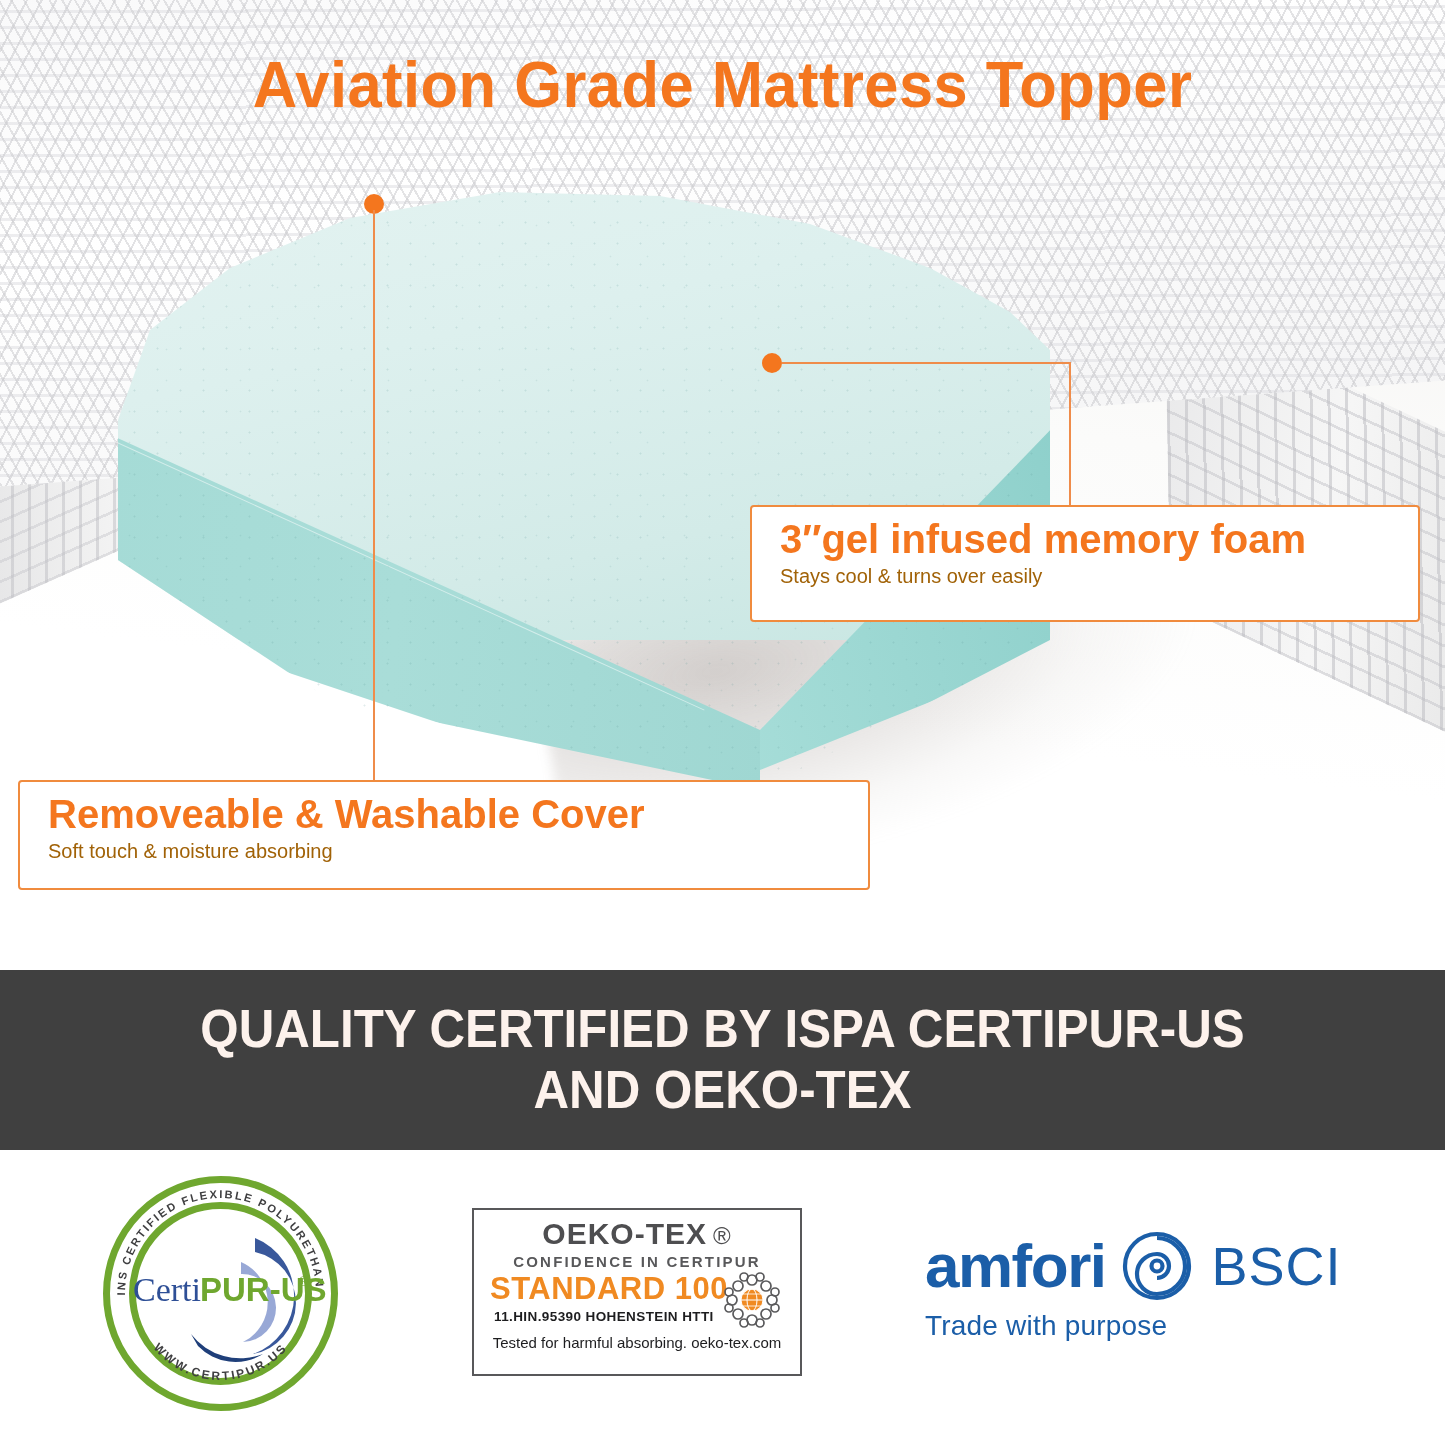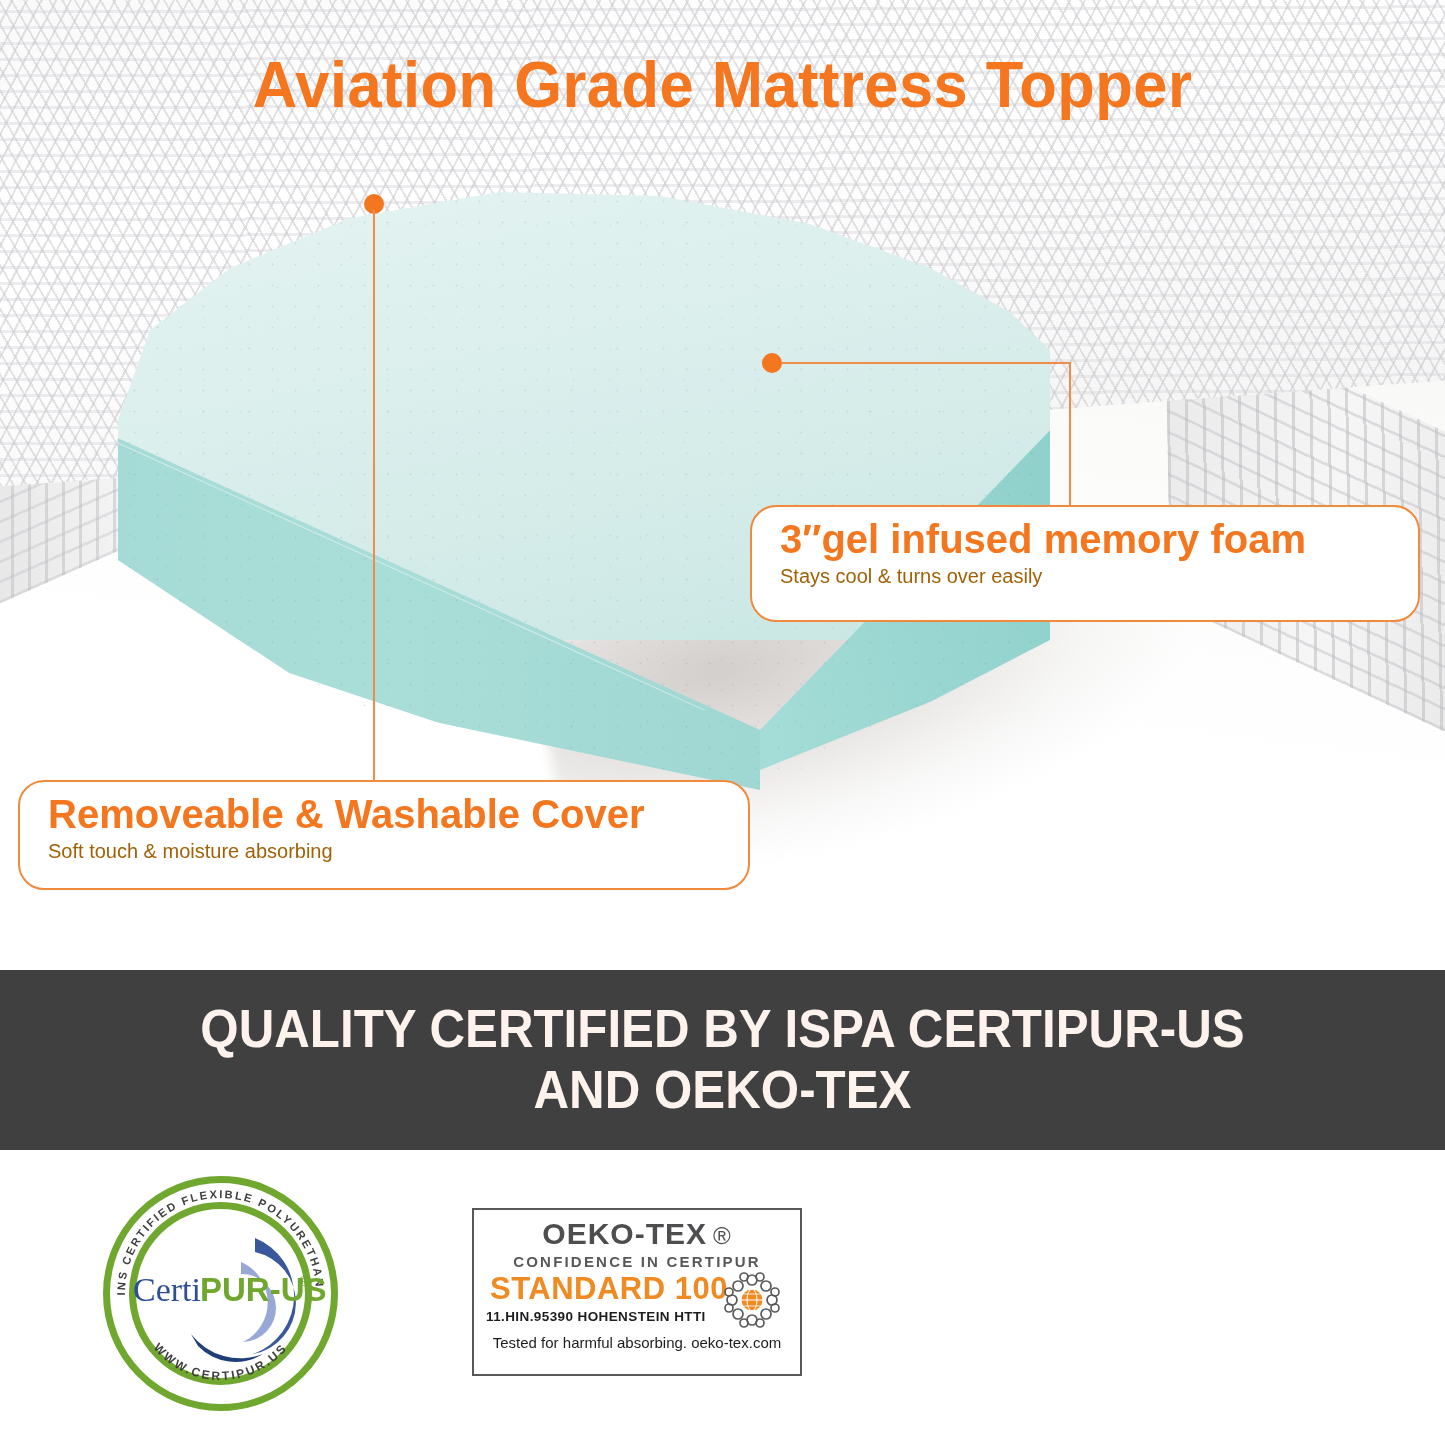--- a/index.html
+++ b/index.html
@@ -191,21 +191,21 @@
     position: absolute;
     height: 2px;
     background: #ef8c4a;
   }
 
   
   .callout {
     position: absolute;
     background: #ffffff;
     border: 2px solid #f08b3e;
-    border-radius: 26px;
+    border-radius: 4px;
     box-sizing: border-box;
     padding: 8px 26px 10px 28px;
   }
   .callout-title {
     color: #f4761e;
     font-weight: bold;
     font-size: 40px;
     line-height: 1.22;
     white-space: nowrap;
   }
@@ -286,21 +286,21 @@
     line-height: 1.0;
     margin-top: 3px;
     padding-left: 16px;
   }
   .ot-code {
     color: #1d1d1f;
     font-size: 13.5px;
     font-weight: bold;
     letter-spacing: 0.4px;
     margin-top: 5px;
-    padding-left: 12px;
+    padding-left: 20px;
   }
   .ot-tested {
     text-align: center;
     color: #1d1d1f;
     font-size: 15px;
     margin-top: 10px;
   }
   .ot-mark {
     position: absolute;
     right: 12px; top: 54px;
@@ -368,21 +368,21 @@
   <div class="leader-line-v" style="left:1069px; top:362px; height:145px;"></div>
 
   <div class="leader-dot" style="left:364px; top:194px;"></div>
   <div class="leader-line-v" style="left:373px; top:210px; height:572px;"></div>
 
   <div class="callout" style="left:750px; top:505px; width:670px; height:117px;">
     <div class="callout-title">3″gel infused memory foam</div>
     <div class="callout-sub">Stays cool &amp; turns over easily</div>
   </div>
 
-  <div class="callout" style="left:18px; top:780px; width:732px; height:110px;">
+  <div class="callout" style="left:18px; top:780px; width:852px; height:110px;">
     <div class="callout-title">Removeable &amp; Washable Cover</div>
     <div class="callout-sub">Soft touch &amp; moisture absorbing</div>
   </div>
 
   <div class="banner">
     <div class="banner-text">
       <div>QUALITY CERTIFIED BY ISPA CERTIPUR-US</div>
       <div>AND OEKO-TEX</div>
     </div>
   </div>
@@ -446,15 +446,29 @@
           <circle cx="28" cy="59" r="4"></circle>
             <circle cx="44" cy="59" r="4"></circle>
           <circle cx="13" cy="28" r="4"></circle>
             <circle cx="13" cy="44" r="4"></circle>
           <circle cx="59" cy="28" r="4"></circle>
             <circle cx="59" cy="44" r="4"></circle>
         </g>
       </svg>
     </div>
 
+    <div class="amfori">
+      <div class="amfori-top">
+        <span class="amfori-word">amfori</span>
+        <svg class="amfori-spiral" width="72" height="72" viewBox="0 0 72 72">
+          <g fill="none" stroke="#1b5ea8" stroke-width="4.2">
+            <circle cx="36" cy="36" r="32"></circle>
+            <path d="M 36,8 A 28,28 0 1 1 36,64 A 20,20 0 1 1 36,24 A 12,12 0 1 1 36,48"></path>
+            <circle cx="36" cy="36" r="5.5"></circle>
+          </g>
+        </svg>
+        <span class="amfori-bsci">BSCI</span>
+      </div>
+      <div class="amfori-tag">Trade with purpose</div>
+    </div>
 
   </div>
 </div>
 
 </body></html>

